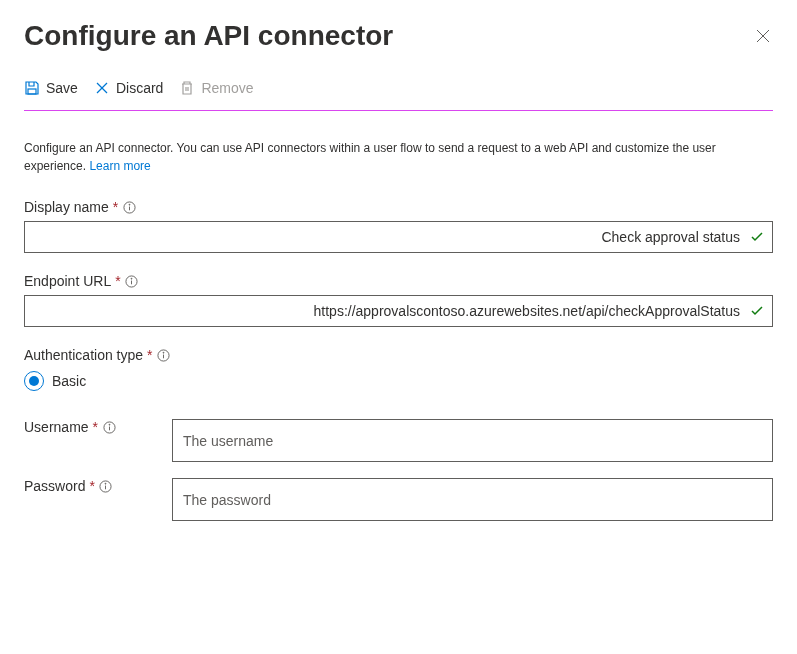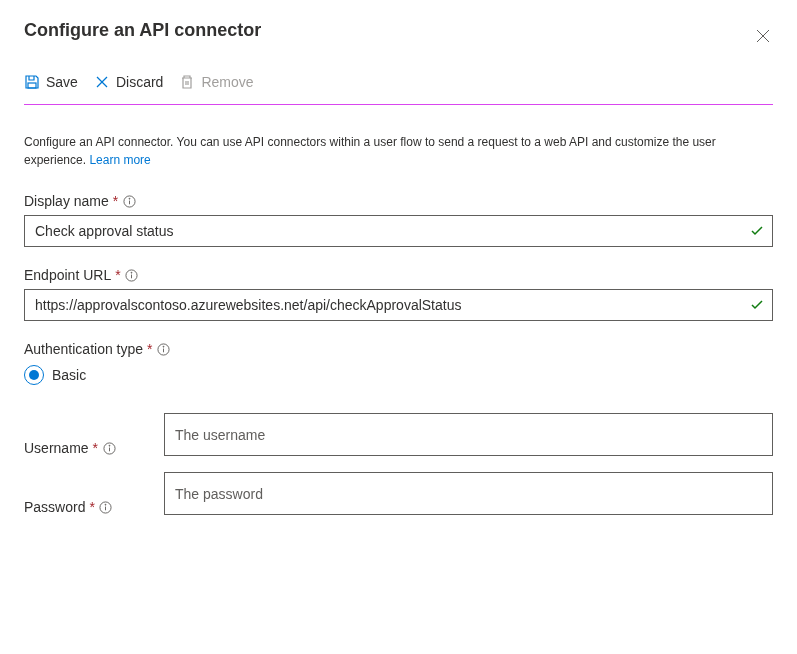--- a/index.html
+++ b/index.html
@@ -16,21 +16,21 @@
       height: 654px;
       padding: 20px 24px;
     }
     .header {
       display: flex;
       justify-content: space-between;
       align-items: flex-start;
       margin-bottom: 28px;
     }
     .title {
-      font-size: 18px;
+      font-size: 28px;
       font-weight: 600;
       color: #323130;
     }
     .close-btn {
       width: 20px;
       height: 20px;
       display: flex;
       align-items: center;
       justify-content: center;
       cursor: pointer;
@@ -105,20 +105,21 @@
     }
     .text-input {
       width: 100%;
       height: 32px;
       border: 1px solid #605e5c;
       padding: 0 32px 0 10px;
       font-size: 14px;
       font-family: inherit;
       color: #323130;
       position: relative;
+      text-align: right;
     }
     .input-wrapper {
       position: relative;
     }
     .input-wrapper.valid .text-input {
       border: 1px solid #605e5c;
     }
     .check-icon {
       position: absolute;
       right: 8px;
@@ -153,22 +154,22 @@
       border-color: #0078d4;
     }
     .radio-dot {
       width: 10px;
       height: 10px;
       border-radius: 50%;
       background: #0078d4;
     }
     .inline-group {
       display: flex;
-      align-items: flex-end;
-      gap: 20px;
+      align-items: flex-start;
+      gap: 28px;
       margin-bottom: 16px;
     }
     .inline-label {
       display: flex;
       align-items: center;
       gap: 4px;
       width: 120px;
       font-size: 14px;
     }
     .inline-input {

